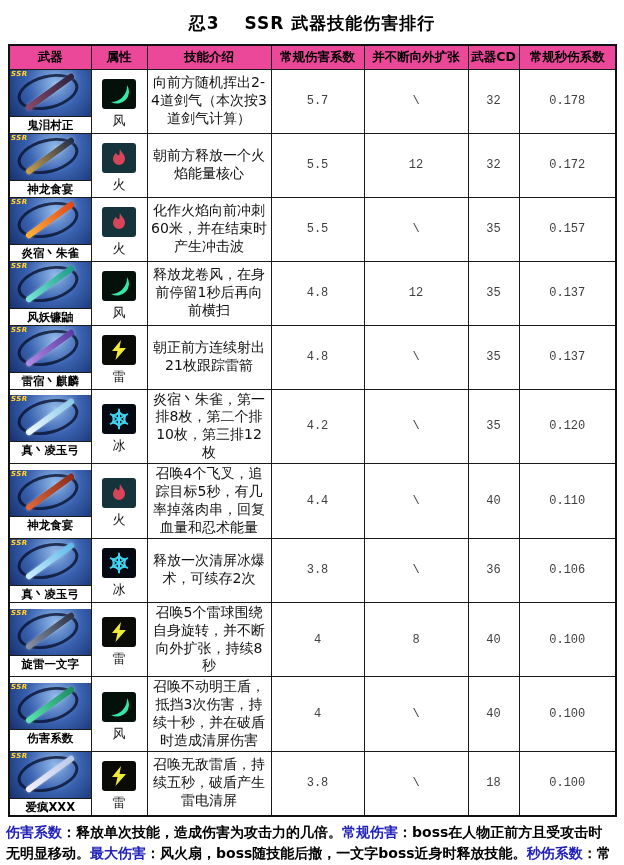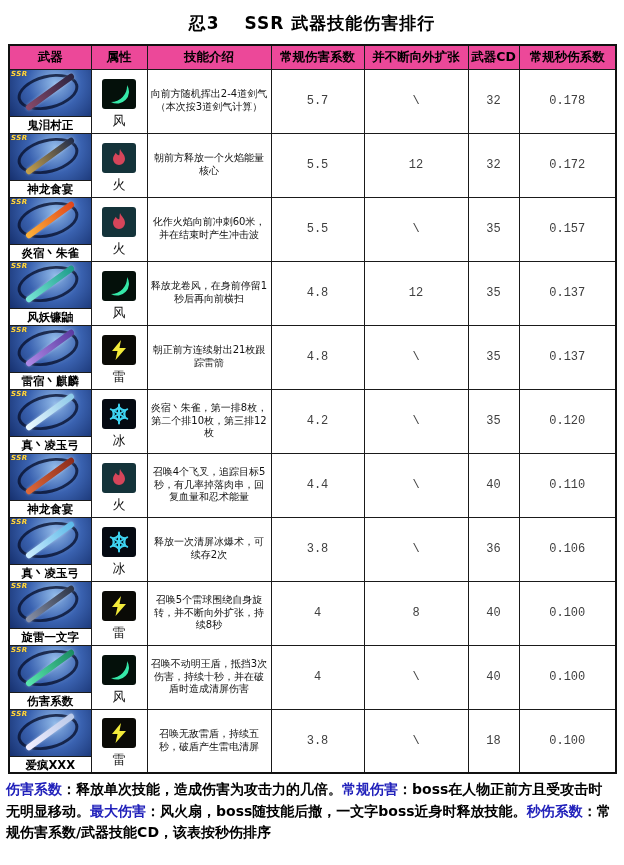--- a/index.html
+++ b/index.html
@@ -22,21 +22,21 @@
     background:#ec4899; border:1px solid #1a1a1a;
     font-size:12.5px; font-weight:bold; height:24px; padding:0;
     color:#000;
   }
   td {
     border:1px solid #1a1a1a; padding:0;
     text-align:center; vertical-align:middle;
   }
   tr.body-row { height:64px; }
   td.desc-cell {
-    font-size:10px; line-height:1.28; padding:1px 2px; color:#111;
+    font-size:14px; line-height:1.28; padding:1px 2px; color:#111;
   }
   td.num-cell {
     font-family:"Liberation Mono", monospace;
     font-size:12px; color:#3f3f3f;
   }
   
   td.weapon-cell { padding:0; }
   .wicon {
     position:relative; width:100%; height:46px; overflow:hidden;
     background: radial-gradient(circle at 55% 28%, #8fb8e8 0%, #3a62b0 48%, #16306e 100%);

